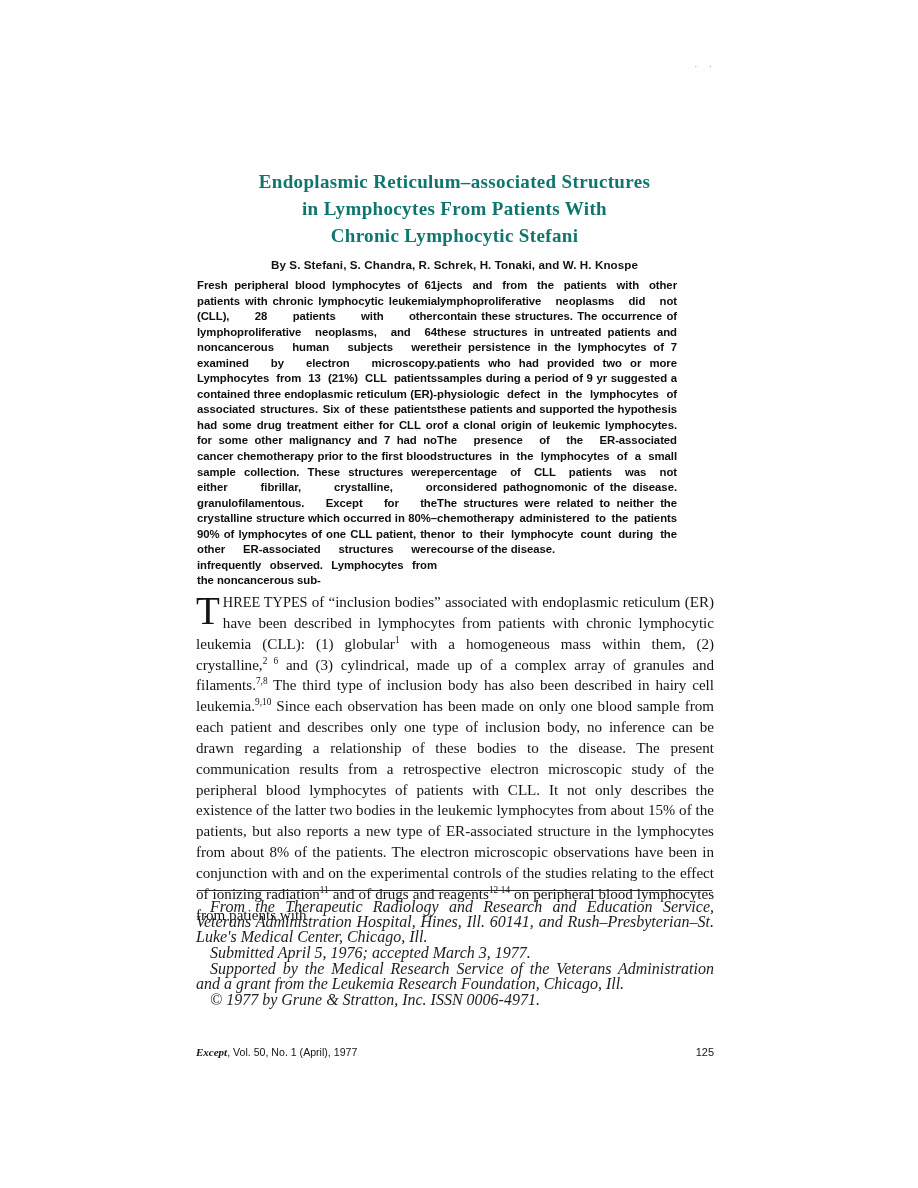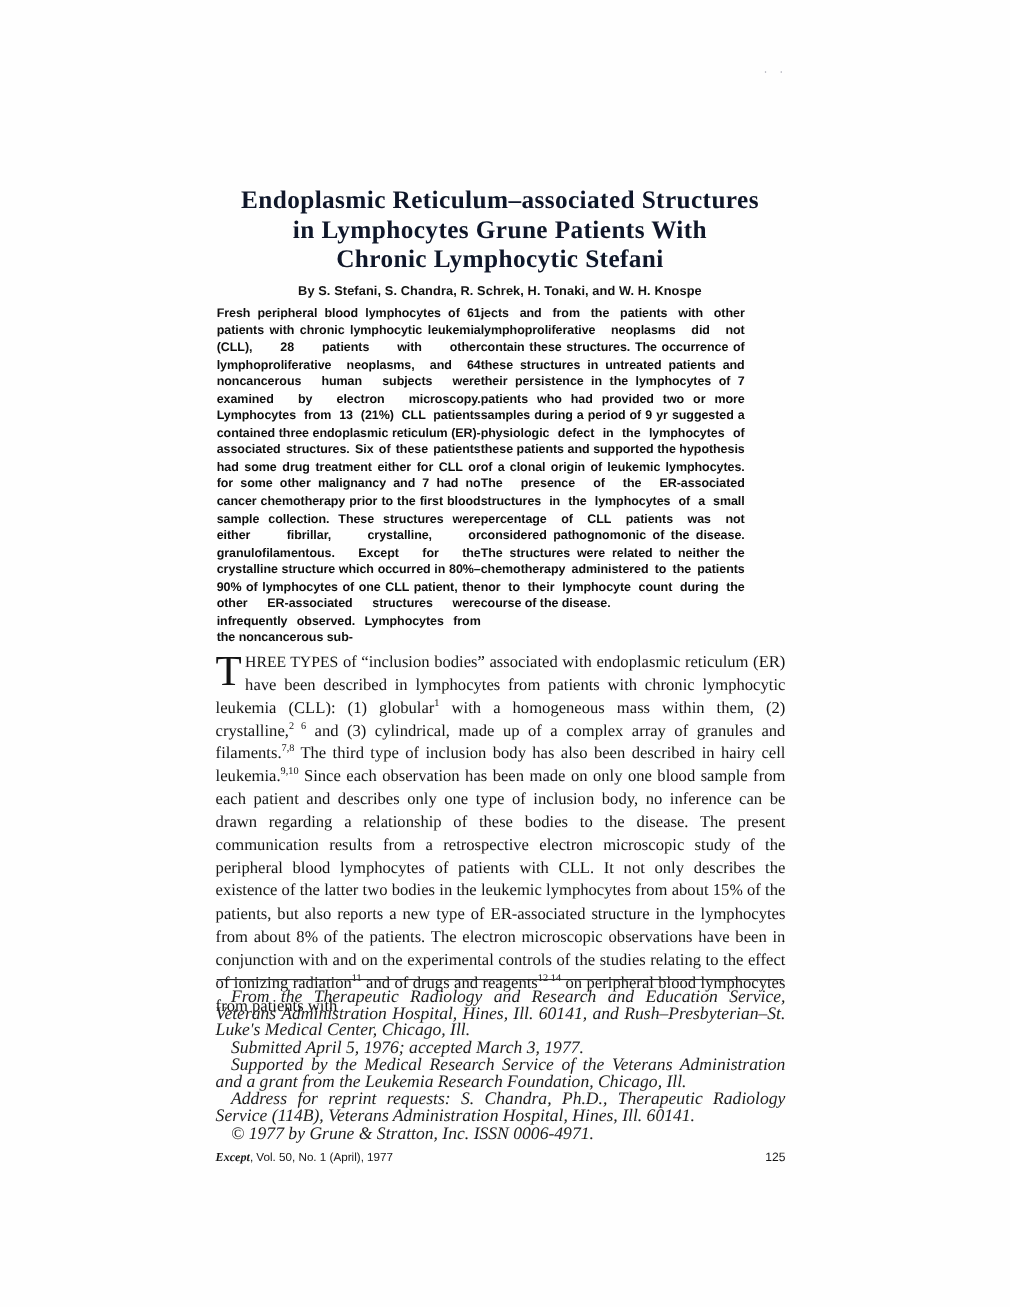--- a/index.html
+++ b/index.html
@@ -36,24 +36,24 @@
   .title-block {
     position: absolute;
     left: 197px;
     top: 168px;
     width: 515px;
     text-align: center;
   }
   .title-line {
     font-family: "Liberation Serif", serif;
     font-weight: bold;
-    font-size: 23px;
+    font-size: 19px;
     line-height: 27px;
     letter-spacing: 0.35px;
-    color: #0f172a;
+    color: #0f766e;
     white-space: nowrap;
   }
 
   .byline {
     position: absolute;
     left: 197px;
     top: 258px;
     width: 515px;
     text-align: center;
     font-family: "Liberation Sans", sans-serif;
@@ -173,42 +173,41 @@
 </style>
 </head>
 <body>
 
 <div class="page">
 
   <div class="scan-mark">· ·</div>
 
   <div class="title-block">
     <div class="title-line">Endoplasmic Reticulum–associated Structures</div>
-    <div class="title-line">in Lymphocytes Grune Patients With</div>
+    <div class="title-line">in Lymphocytes From Patients With</div>
     <div class="title-line">Chronic Lymphocytic Stefani</div>
   </div>
 
   <div class="byline">By S. Stefani, S. Chandra, R. Schrek, H. Tonaki, and W. H. Knospe</div>
 
   <div class="abstract">
     <div class="abstract-col">Fresh peripheral blood lymphocytes of 61 patients with chronic lymphocytic leukemia (CLL), 28 patients with other lymphoproliferative neoplasms, and 64 noncancerous human subjects were examined by electron microscopy. Lymphocytes from 13 (21%) CLL patients contained three endoplasmic reticulum (ER)-associated structures. Six of these patients had some drug treatment either for CLL or for some other malignancy and 7 had no cancer chemotherapy prior to the first blood sample collection. These structures were either fibrillar, crystalline, or granulofilamentous. Except for the crystalline structure which occurred in 80%–90% of lymphocytes of one CLL patient, the other ER-associated structures were infrequently observed. Lymphocytes from the noncancerous sub-</div>
     <div class="abstract-col last-col">jects and from the patients with other lymphoproliferative neoplasms did not contain these structures. The occurrence of these structures in untreated patients and their persistence in the lymphocytes of 7 patients who had provided two or more samples during a period of 9 yr suggested a physiologic defect in the lymphocytes of these patients and supported the hypothesis of a clonal origin of leukemic lymphocytes. The presence of the ER-associated structures in the lymphocytes of a small percentage of CLL patients was not considered pathognomonic of the disease. The structures were related to neither the chemotherapy administered to the patients nor to their lymphocyte count during the course of the disease.</div>
   </div>
 
   <div class="body-text">
     <span class="dropcap">T</span><span class="smallcaps">HREE TYPES</span><span> of “inclusion bodies” associated with endoplasmic reticulum (ER) have been described in lymphocytes from patients with chronic lymphocytic leukemia (CLL): (1) globular</span><sup>1</sup><span> with a homogeneous mass within them, (2) crystalline,</span><sup>2 6</sup><span> and (3) cylindrical, made up of a complex array of granules and filaments.</span><sup>7,8</sup><span> The third type of inclusion body has also been described in hairy cell leukemia.</span><sup>9,10</sup><span> Since each observation has been made on only one blood sample from each patient and describes only one type of inclusion body, no inference can be drawn regarding a relationship of these bodies to the disease. The present communication results from a retrospective electron microscopic study of the peripheral blood lymphocytes of patients with CLL. It not only describes the existence of the latter two bodies in the leukemic lymphocytes from about 15</span><span class="oldpct">%</span><span> of the patients, but also reports a new type of ER-associated structure in the lymphocytes from about 8</span><span class="oldpct">%</span><span> of the patients. The electron microscopic observations have been in conjunction with and on the experimental controls of the studies relating to the effect of ionizing radiation</span><sup>11</sup><span> and of drugs and reagents</span><sup>12 14</sup><span> on peripheral blood lymphocytes from patients with</span>
   </div>
 
   <div class="rule"></div>
 
   <div class="footnotes">
     <p>From the Therapeutic Radiology and Research and Education Service, Veterans Administration Hospital, Hines, Ill. 60141, and Rush–Presbyterian–St. Luke's Medical Center, Chicago, Ill.</p>
     <p class="last-line">Submitted April 5, 1976; accepted March 3, 1977.</p>
     <p>Supported by the Medical Research Service of the Veterans Administration and a grant from the Leukemia Research Foundation, Chicago, Ill.</p>
-    <p>Address for reprint requests: S. Chandra, Ph.D., Therapeutic Radiology Service (114B), Veterans Administration Hospital, Hines, Ill. 60141.</p>
     <p class="last-line">© 1977 by Grune &amp; Stratton, Inc. ISSN 0006-4971.</p>
   </div>
 
   <div class="footer">
     <div class="journal"><span class="jname">Except</span><span>, Vol. 50, No. 1 (April), 1977</span></div>
     <div class="pageno">125</div>
   </div>
 
 </div>
 

